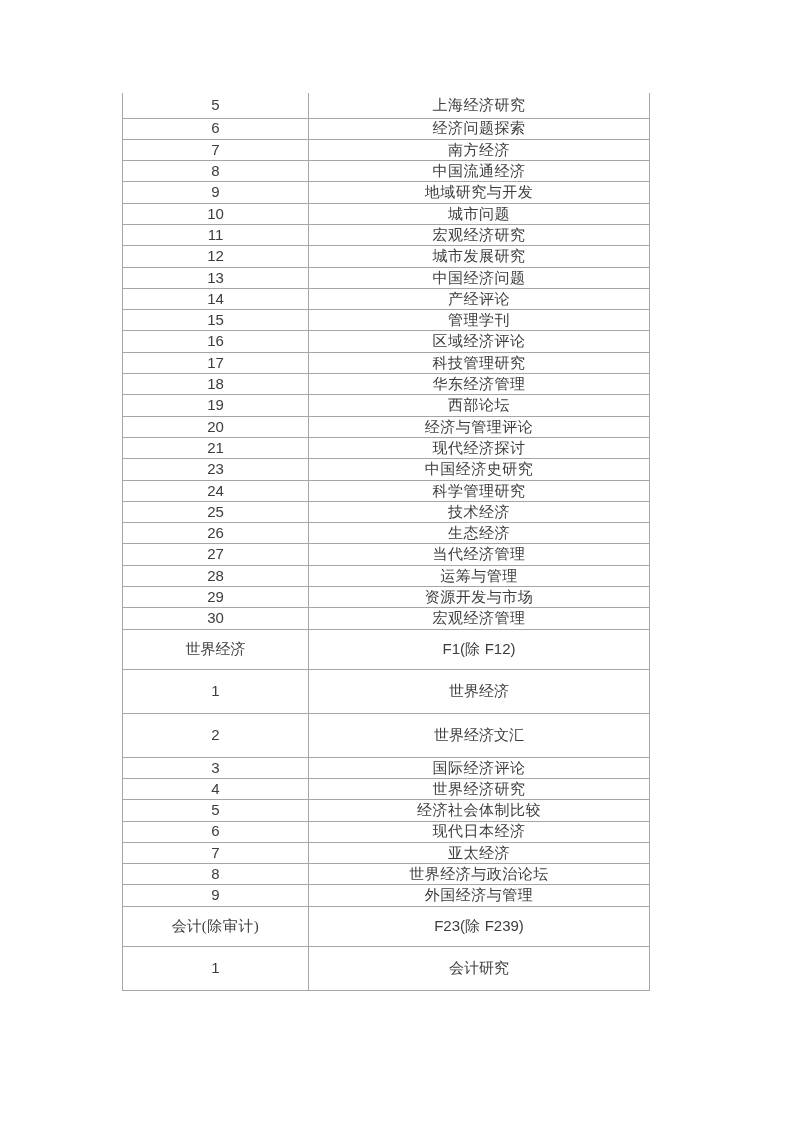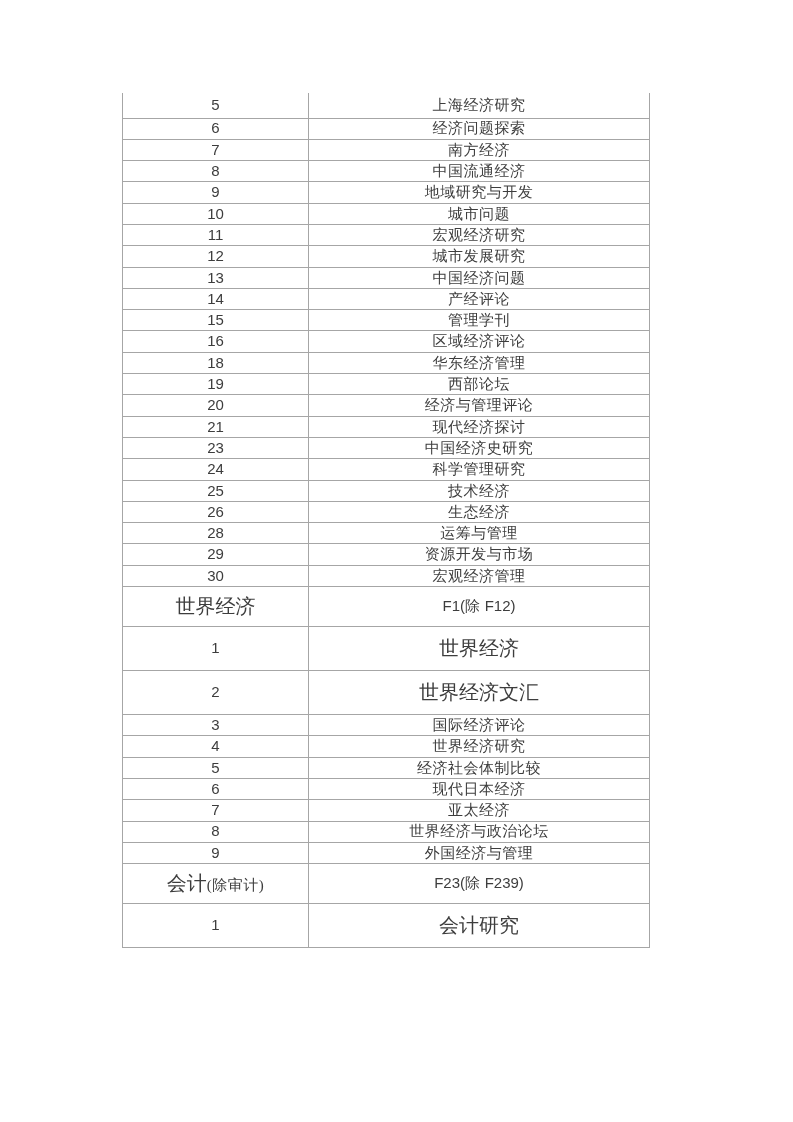--- a/index.html
+++ b/index.html
@@ -28,21 +28,21 @@
     overflow: hidden;
     white-space: nowrap;
   }
   tr.r-normal { height: 21.3px; }
   tr:first-child { height: 25px; }
   tr:first-child td { border-top: none; }
   tr.r-section { height: 40px; }
   tr.r-big { height: 44px; }
   .f-num  { font-family: "Liberation Sans", "DejaVu Sans", sans-serif; font-size: 15px; }
   .f-serif{ font-family: "Liberation Serif", "DejaVu Serif", serif; font-size: 15px; letter-spacing: 0.5px; }
-  .f-sans { font-family: Liberation Sans, sans-serif; font-size: 20px; }
+  .f-sans { font-family: Liberation Mono, monospace; font-size: 15px; }
   .f-code { font-family: "Liberation Sans", "DejaVu Sans", sans-serif; font-size: 15px; text-align: right; }
 </style>
 </head>
 <body>
 
 <div class="page">
   <table class="journal-table">
     <colgroup>
       <col style="width:186px">
       <col style="width:341px">
@@ -90,20 +90,24 @@
   </tr>
         <tr class="r-normal">
     <td><span class="f-num">15</span></td>
     <td><span class="f-serif">管理学刊</span></td>
   </tr>
         <tr class="r-normal">
     <td><span class="f-num">16</span></td>
     <td><span class="f-serif">区域经济评论</span></td>
   </tr>
         <tr class="r-normal">
+    <td><span class="f-num">17</span></td>
+    <td><span class="f-serif">科技管理研究</span></td>
+  </tr>
+        <tr class="r-normal">
     <td><span class="f-num">18</span></td>
     <td><span class="f-serif">华东经济管理</span></td>
   </tr>
         <tr class="r-normal">
     <td><span class="f-num">19</span></td>
     <td><span class="f-serif">西部论坛</span></td>
   </tr>
         <tr class="r-normal">
     <td><span class="f-num">20</span></td>
     <td><span class="f-serif">经济与管理评论</span></td>
@@ -120,20 +124,24 @@
     <td><span class="f-num">24</span></td>
     <td><span class="f-serif">科学管理研究</span></td>
   </tr>
         <tr class="r-normal">
     <td><span class="f-num">25</span></td>
     <td><span class="f-serif">技术经济</span></td>
   </tr>
         <tr class="r-normal">
     <td><span class="f-num">26</span></td>
     <td><span class="f-serif">生态经济</span></td>
+  </tr>
+        <tr class="r-normal">
+    <td><span class="f-num">27</span></td>
+    <td><span class="f-serif">当代经济管理</span></td>
   </tr>
         <tr class="r-normal">
     <td><span class="f-num">28</span></td>
     <td><span class="f-serif">运筹与管理</span></td>
   </tr>
         <tr class="r-normal">
     <td><span class="f-num">29</span></td>
     <td><span class="f-serif">资源开发与市场</span></td>
   </tr>
         <tr class="r-normal">

